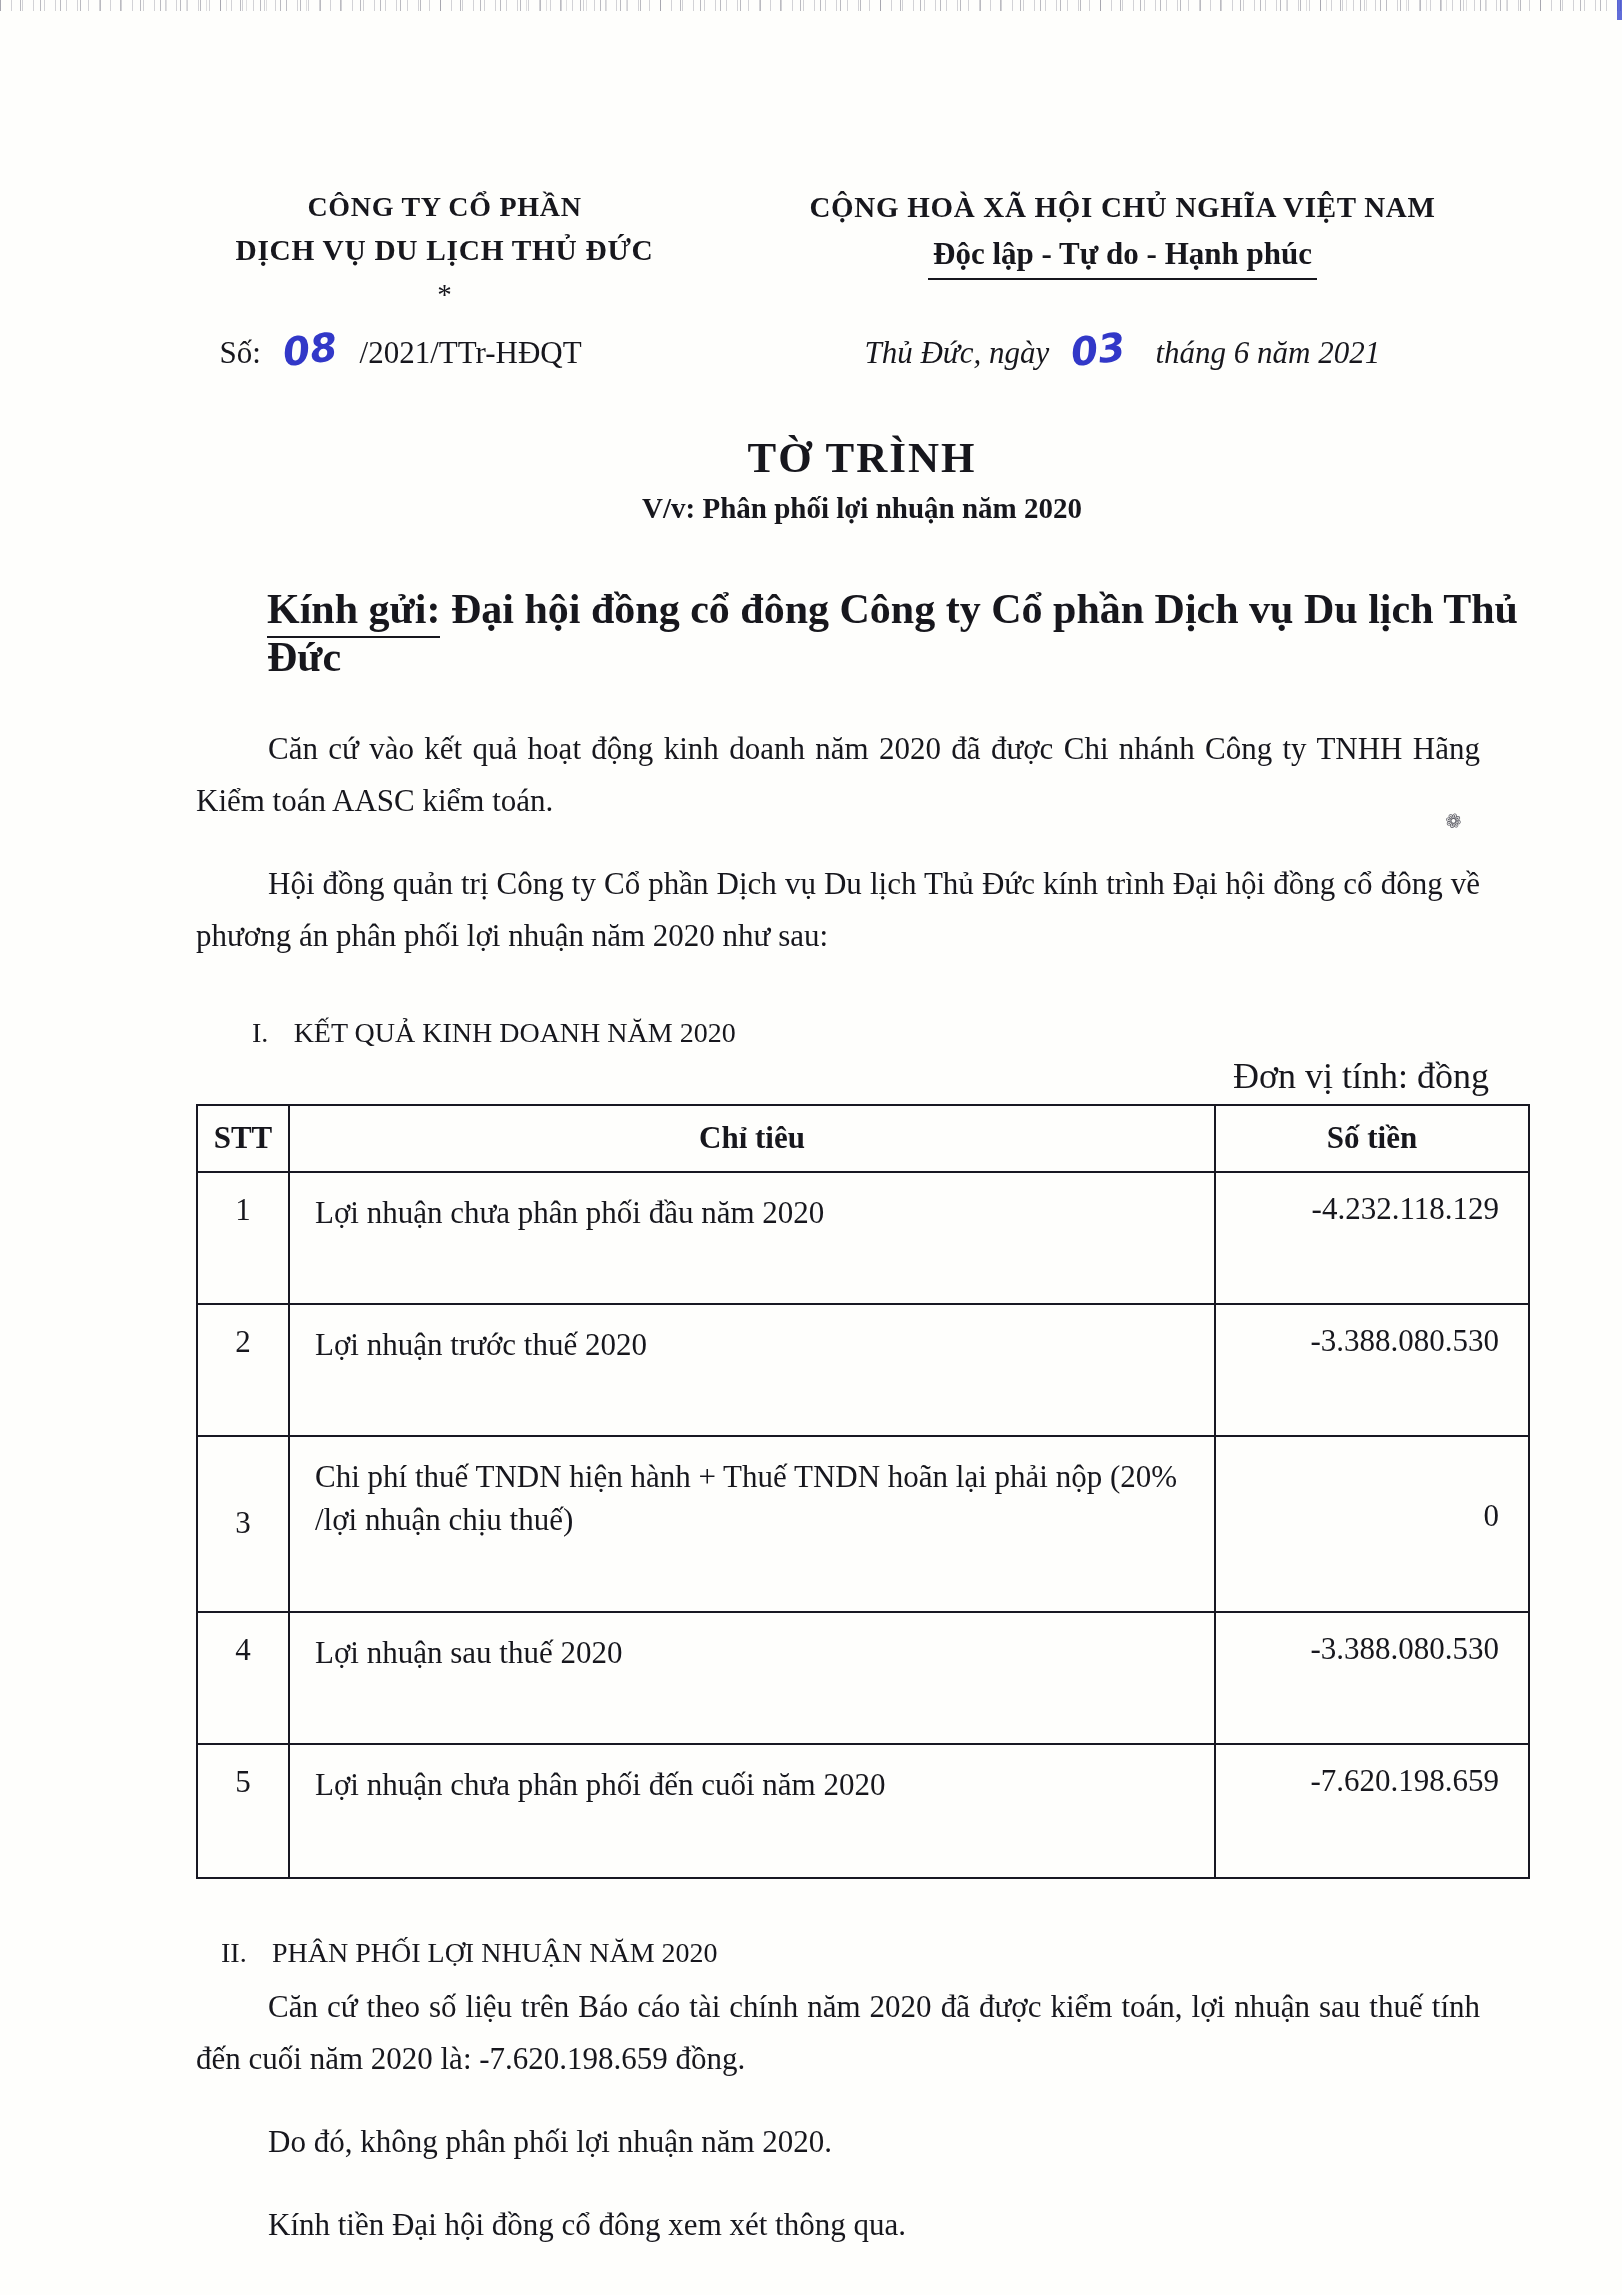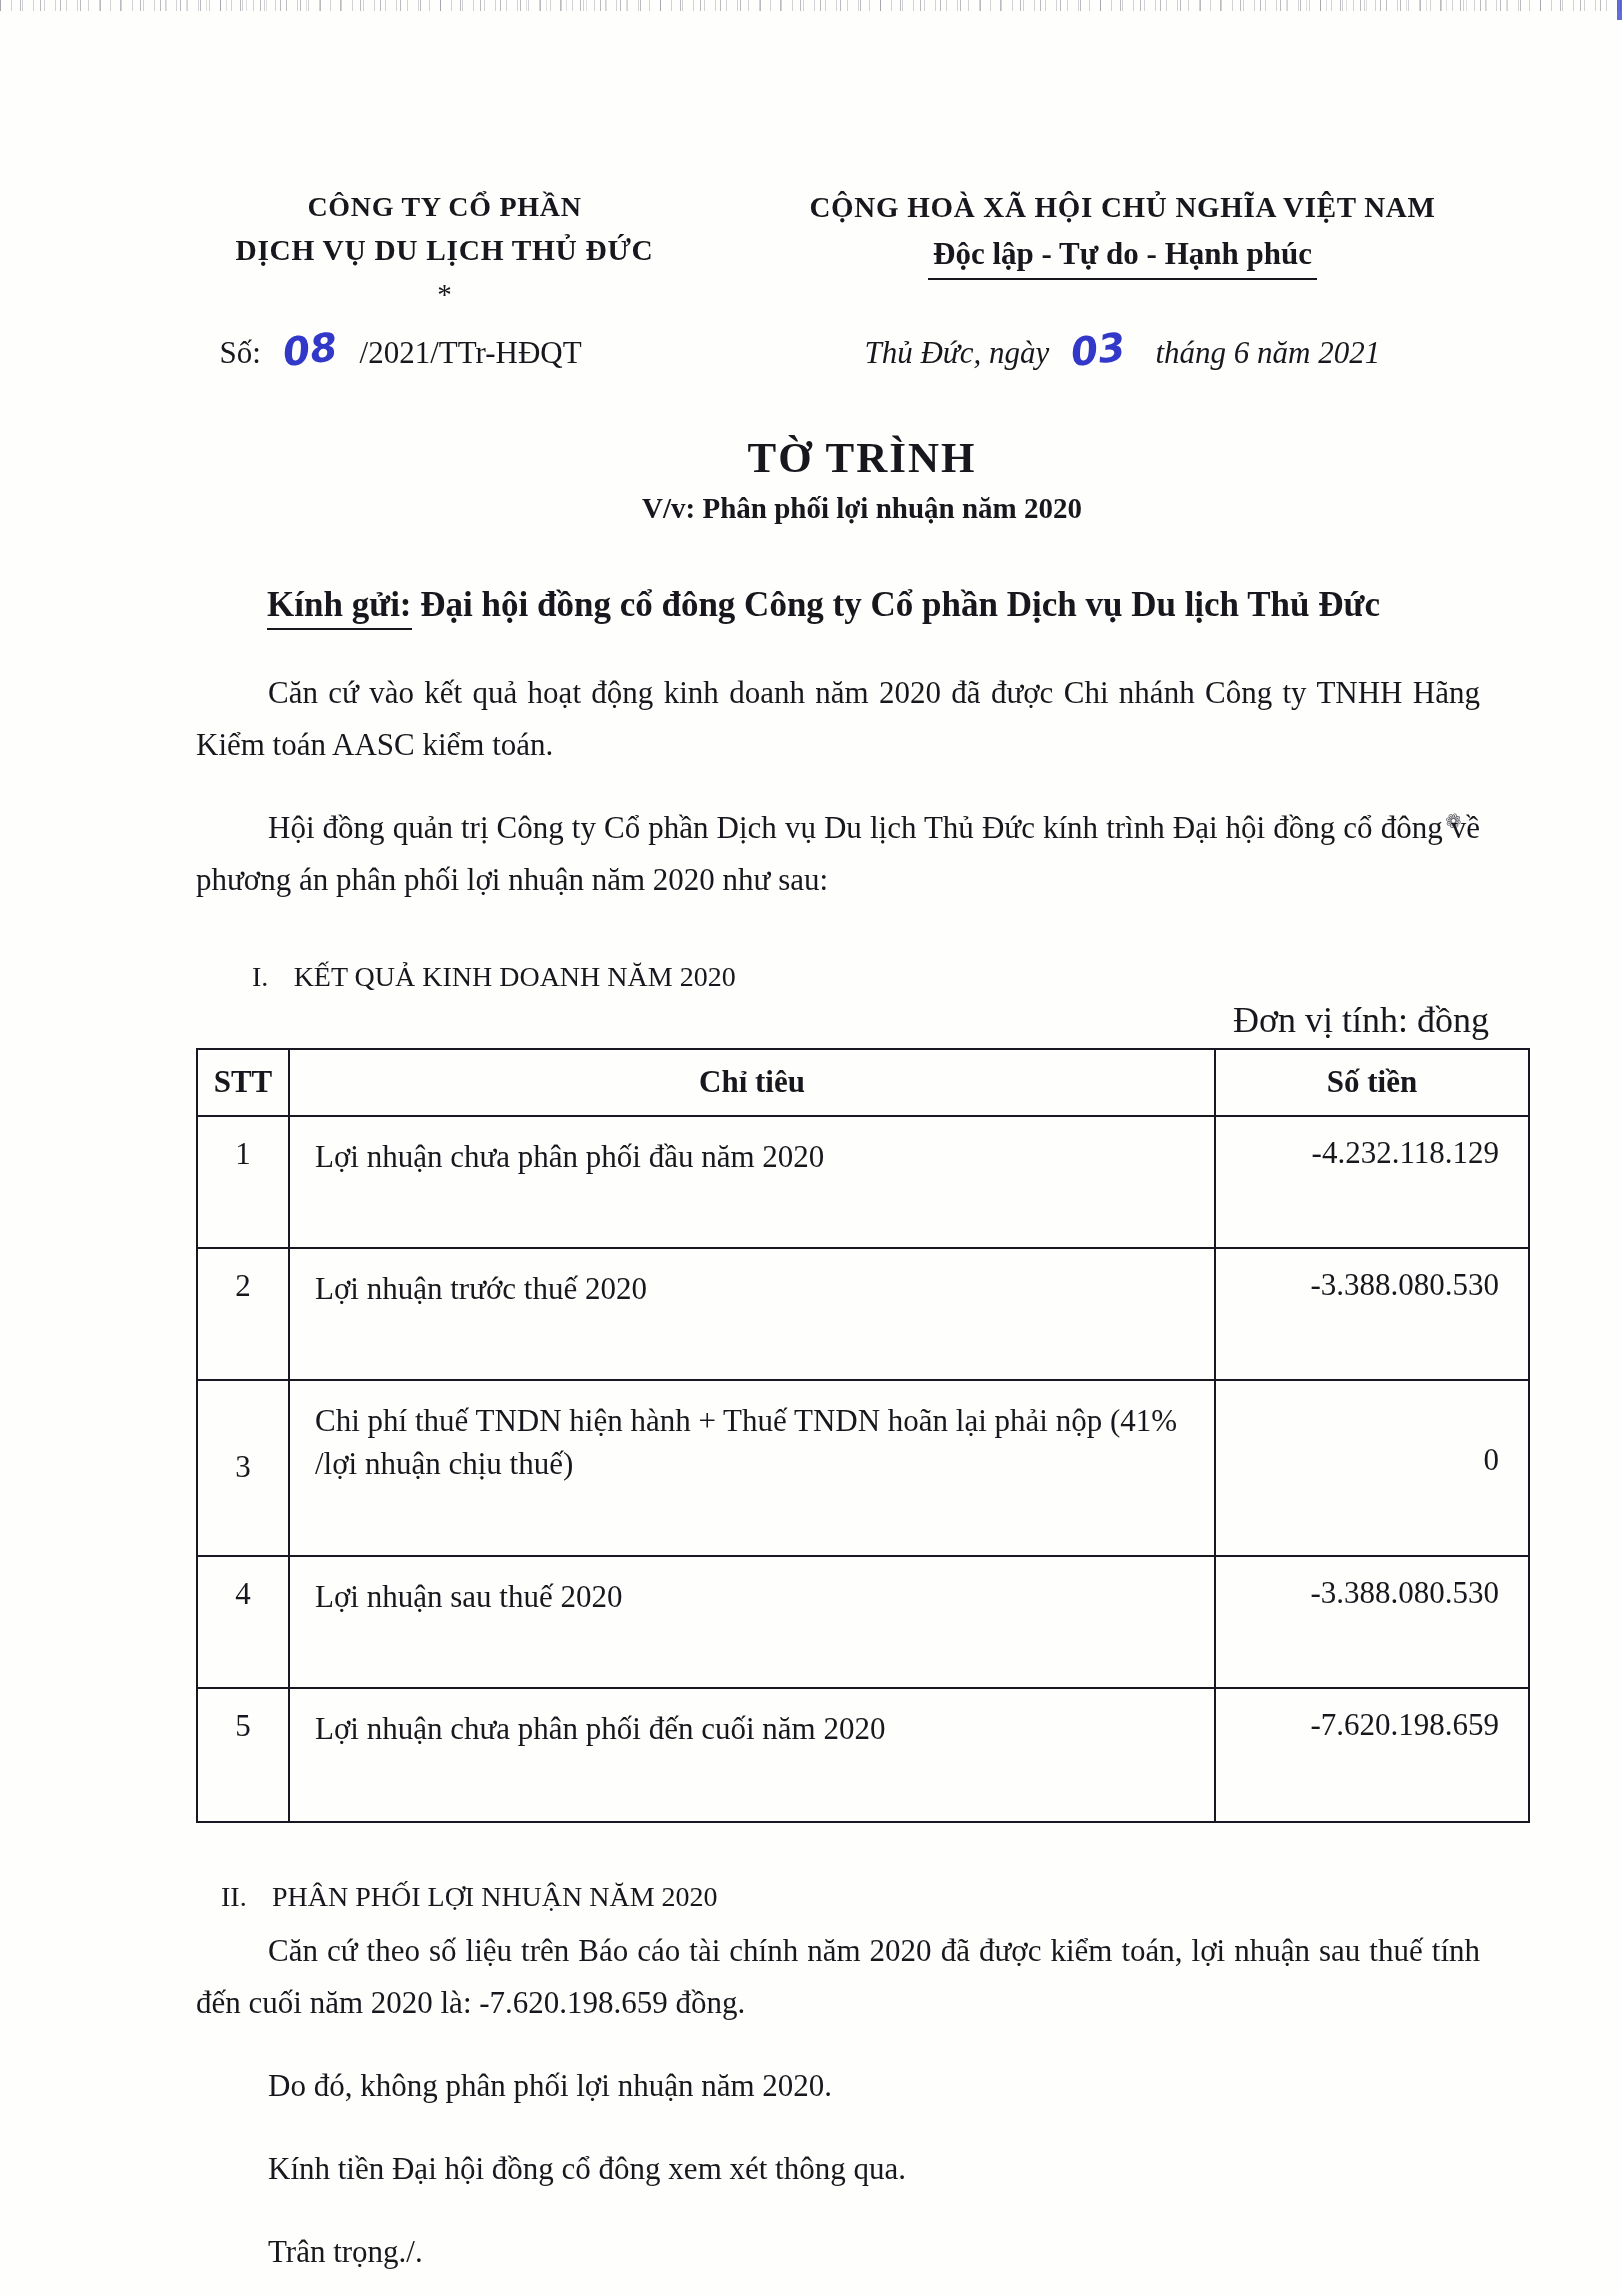--- a/index.html
+++ b/index.html
@@ -42,21 +42,21 @@
     font-style:italic;font-weight:600;
     color:#3238c8;font-size:39px;line-height:0;
     display:inline-block;transform:rotate(-7deg);
     margin:0 14.4px;
   }
   .hand.d{margin:0 22px 0 14.4px;}
 
   
   .title{margin-top:62px;text-align:center;font-weight:bold;font-size:43px;letter-spacing:2px;}
   .subtitle{margin-top:10.5px;text-align:center;font-weight:bold;font-size:29px;}
-  .salutation{margin-top:60px;padding-left:71px;font-size:35px;font-weight:bold;}
+  .salutation{margin-top:60px;padding-left:71px;font-size:42px;font-weight:bold;}
   .salutation .lbl{border-bottom:2.6px solid #17171d;padding-bottom:3.9px;}
 
   
   .para{width:1284px;font-size:31px;line-height:52px;text-align:justify;text-indent:72px;}
   .p1{margin-top:42px;}
   .p2{margin-top:3.9px;}
   .sec-head{margin-top:55px;font-size:28px;font-weight:normal;}
   .sec1{padding-left:56px;}
   .sec-no{display:inline-block;margin-right:18.3px;}
   .unit-note{width:1332px;text-align:right;font-size:36px;margin-top:6px;padding-right:39px;box-sizing:border-box;}
@@ -152,21 +152,21 @@
         <td class="lbl">Lợi nhuận chưa phân phối đầu năm 2020</td>
         <td class="val">-4.232.118.129</td>
       </tr>
       <tr class="r2">
         <td class="stt">2</td>
         <td class="lbl">Lợi nhuận trước thuế 2020</td>
         <td class="val">-3.388.080.530</td>
       </tr>
       <tr class="r3">
         <td class="stt">3</td>
-        <td class="lbl">Chi phí thuế TNDN hiện hành + Thuế TNDN hoãn lại phải nộp (41% /lợi nhuận chịu thuế)</td>
+        <td class="lbl">Chi phí thuế TNDN hiện hành + Thuế TNDN hoãn lại phải nộp (20% /lợi nhuận chịu thuế)</td>
         <td class="val">0</td>
       </tr>
       <tr class="r4">
         <td class="stt">4</td>
         <td class="lbl">Lợi nhuận sau thuế 2020</td>
         <td class="val">-3.388.080.530</td>
       </tr>
       <tr class="r5">
         <td class="stt">5</td>
         <td class="lbl">Lợi nhuận chưa phân phối đến cuối năm 2020</td>

